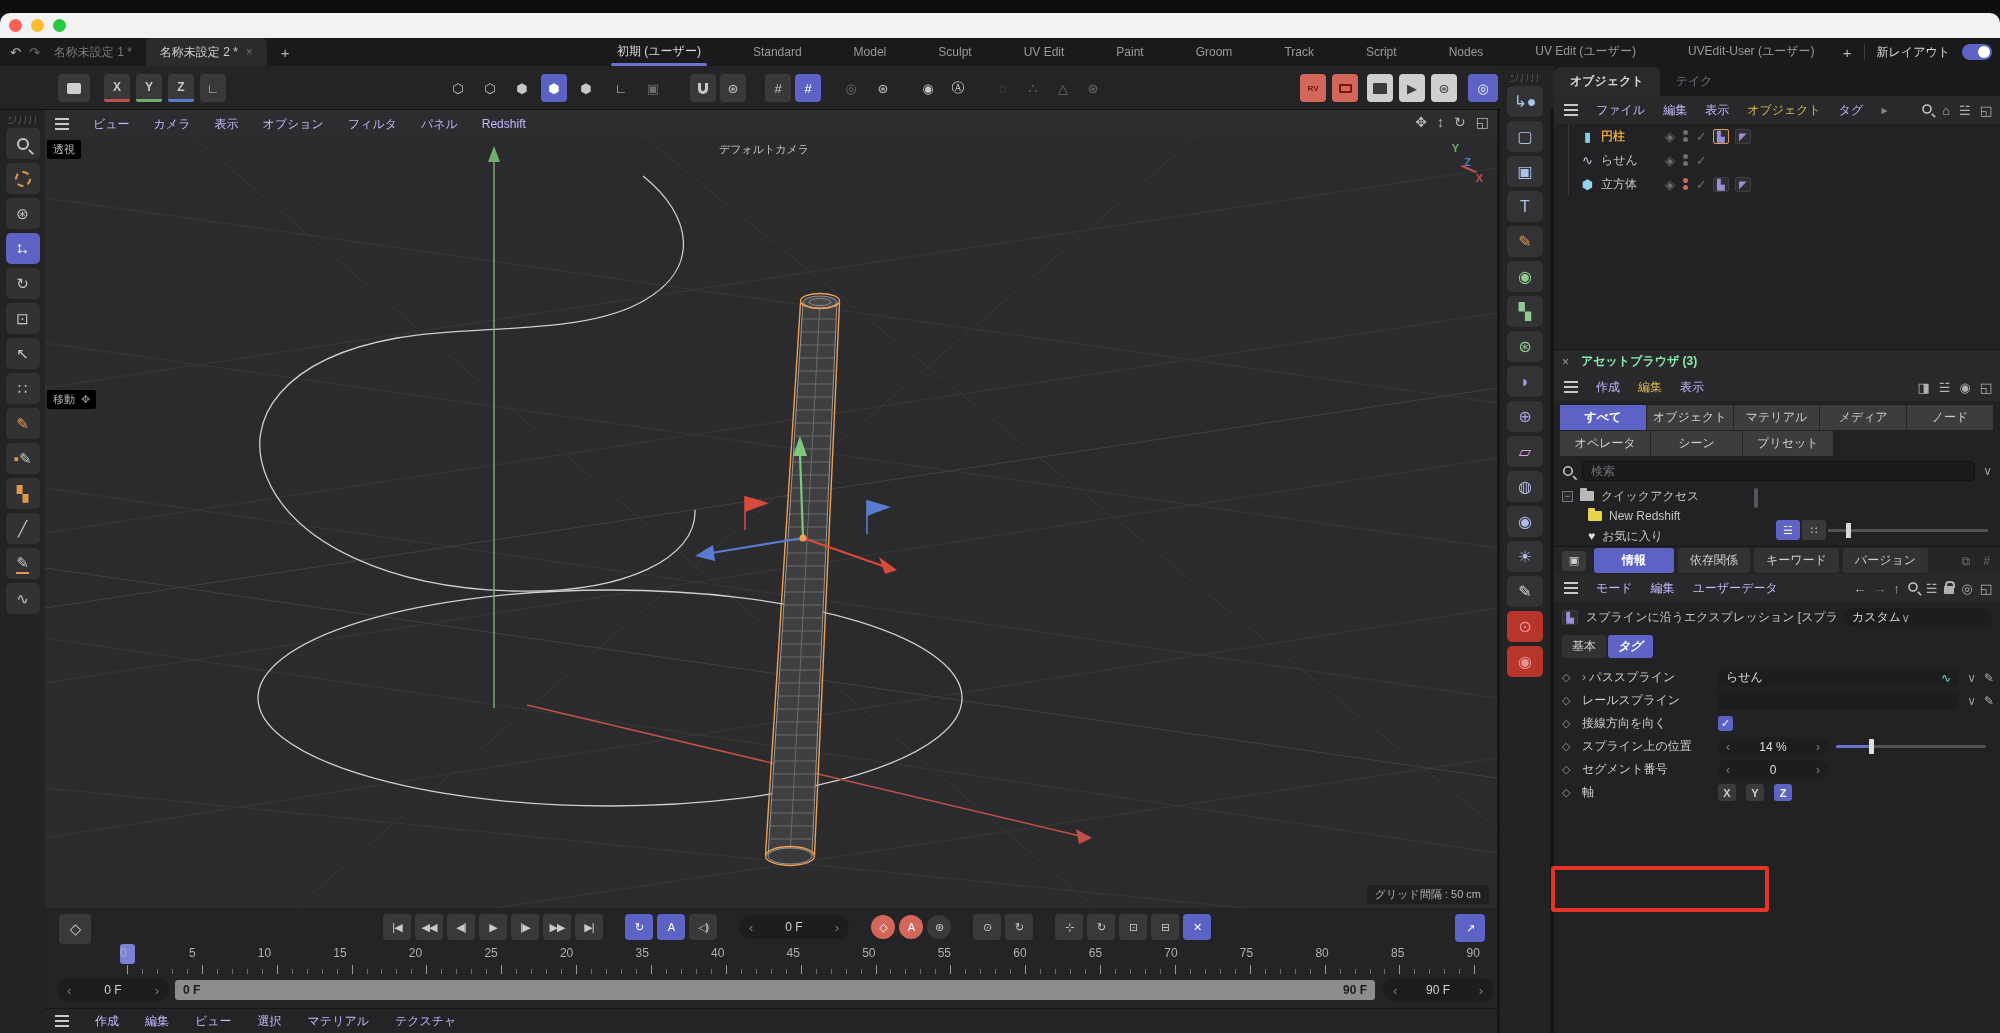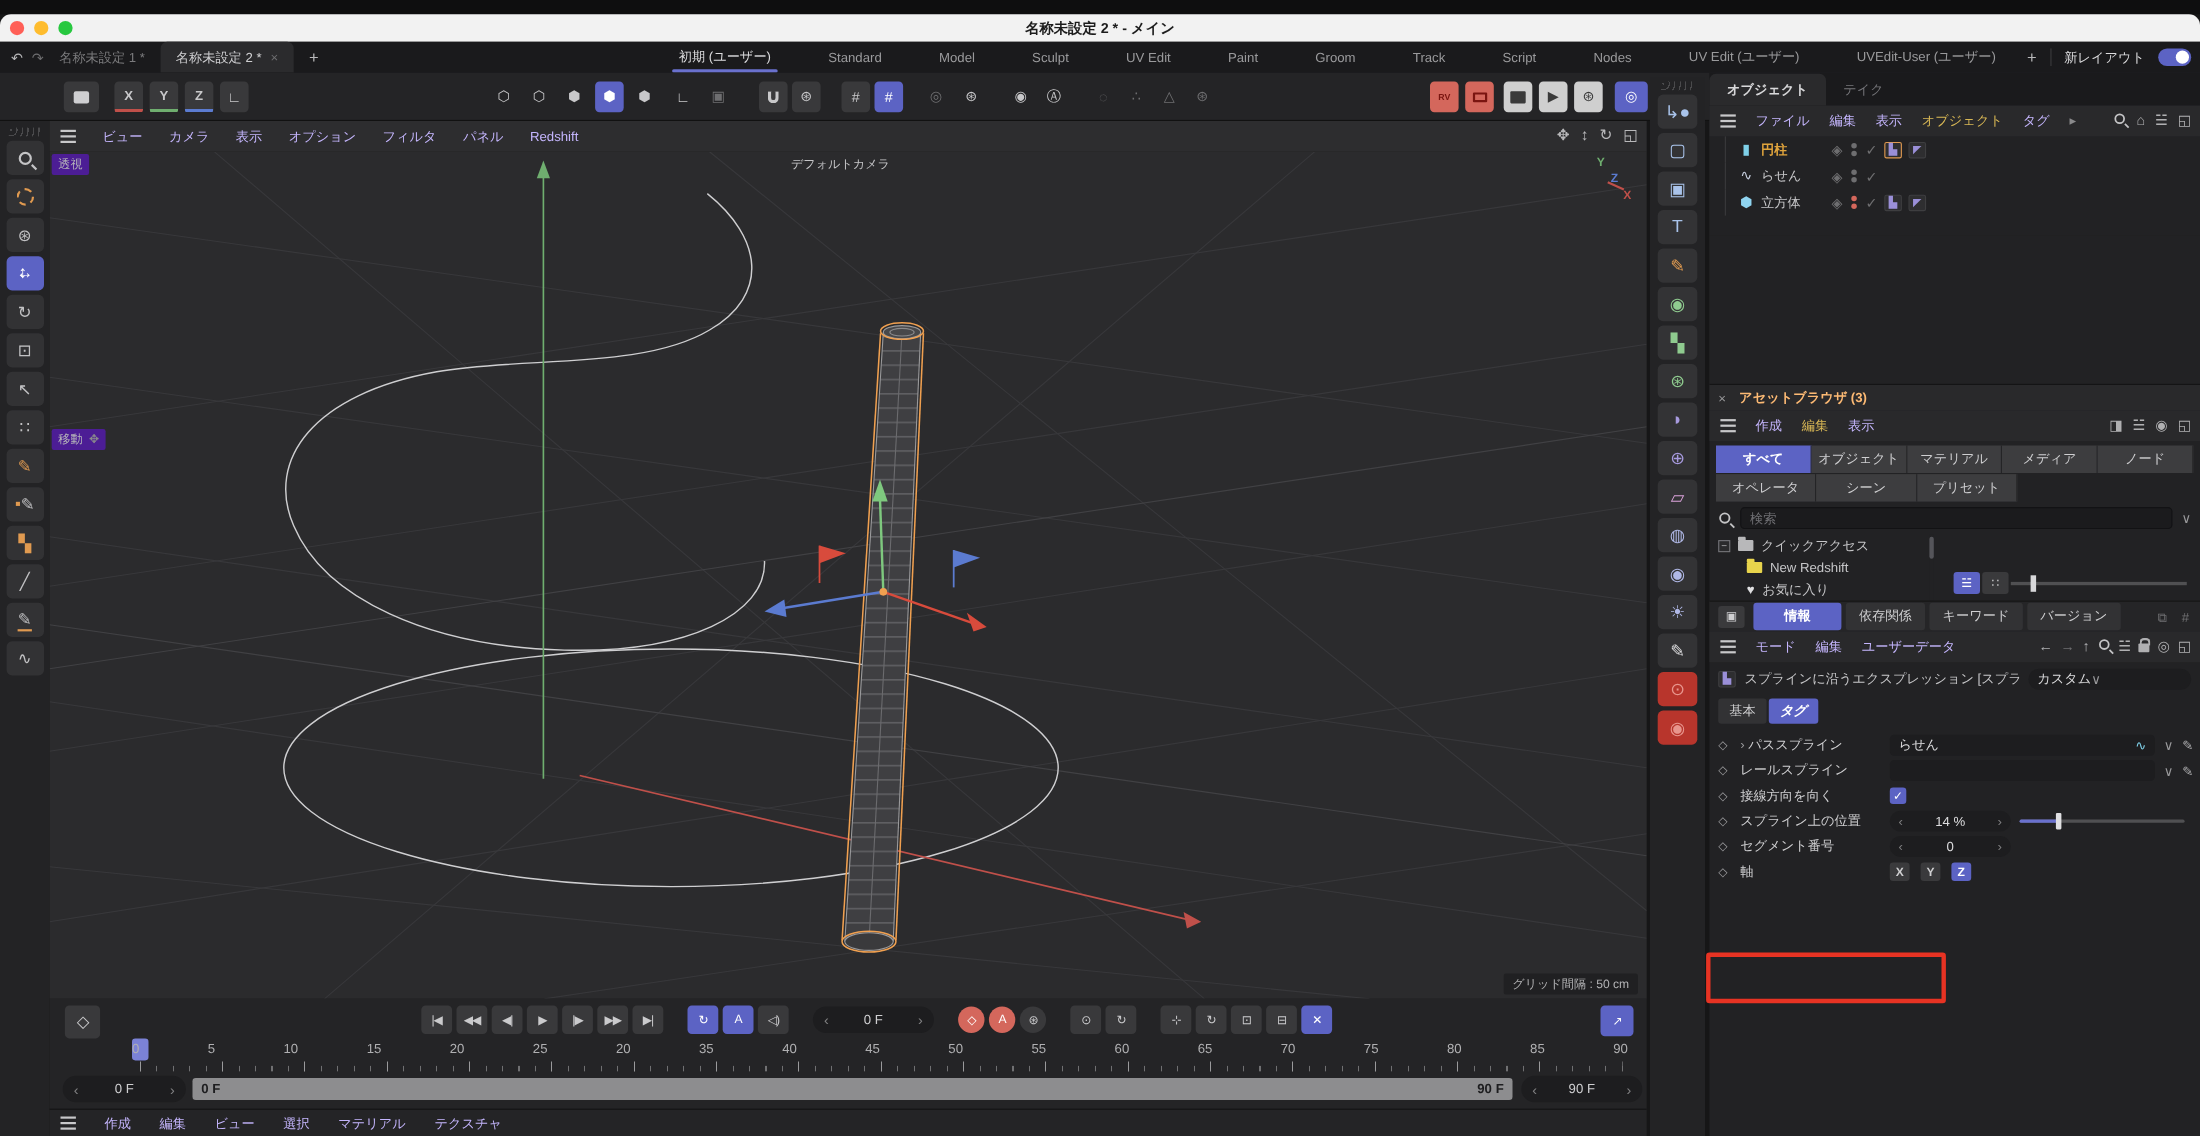--- a/index.html
+++ b/index.html
@@ -58,21 +58,21 @@
   
   #vp-menubar { left:45px; top:110px; width:1452px; height:28px; background:#2d2d2f;
     display:flex; align-items:center; gap:24px; padding-left:10px; }
   .ham { width:14px; height:2px; background:#c8c8ca; box-shadow:0 5px 0 #c8c8ca, 0 -5px 0 #c8c8ca; }
   .menu-item { color:#c4b5fd; white-space:nowrap; }
   .menu-item.hl { color:#d8b755; }
   #vp-nav { position:absolute; right:8px; top:4px; display:flex; gap:10px; color:#b8b8ba; font-size:14px; }
 
   
   #viewport { left:45px; top:138px; width:1452px; height:770px; background:#2b2b2d; overflow:hidden; }
-  .vp-label { position:absolute; background:#4c1d95; color:#b8b8ba; padding:2px 6px; font-size:11px; border-radius:2px; }
+  .vp-label { position:absolute; background:#000000; color:#b8b8ba; padding:2px 6px; font-size:11px; border-radius:2px; }
   #gizmo-axes { position:absolute; right:10px; top:4px; width:46px; height:48px; font-size:11px; font-weight:bold; }
   #grid-info { position:absolute; right:8px; bottom:4px; background:#202022; color:#b4b4b6; padding:2px 8px; font-size:11px; border-radius:2px; }
 
   
   #timeline { left:45px; top:908px; width:1452px; height:100px; background:#242426; }
   .pb { width:28px; height:26px; background:#39393b; border-radius:4px; display:flex; align-items:center;
     justify-content:center; color:#cacacc; font-size:11px; flex:none; letter-spacing:-1px; }
   .pb.on { background:#5c63c4; color:#fff; }
   .pb.round { border-radius:50%; width:24px; height:24px; }
   .pb.rec { background:#d4675c; color:#fff; }
@@ -173,21 +173,20 @@
 </head>
 <body>
 
 <div id="app">
 
   <div id="desktop-strip" class="abs"></div>
   <div id="titlebar" class="abs">
     <span class="traffic t-red"></span>
     <span class="traffic t-yel"></span>
     <span class="traffic t-grn"></span>
-    <div id="win-title">名称未設定 2 * - メイン</div>
   </div>
 
   <div id="tabbar" class="abs">
     <span class="g" style="margin-left:10px">↶</span>
     <span class="g dim" style="margin-left:8px">↷</span>
     <div class="doc-tab">
       <span>名称未設定 1 *</span>
     </div>
     <div class="doc-tab active">
       <span>名称未設定 2 *</span>
@@ -550,21 +549,21 @@
           </span>
         <span class="g dim">✓</span>
         <span class="tagbox">▙</span>
         <span class="tagbox">◤</span>
       </div>
     </div>
     <div style="height:135px;background:#222224"></div>
 
     <div class="sect-line" style="height:24px;display:flex;align-items:center;gap:12px;padding-left:8px;background:#29292b">
       <span style="color:#9a9a9c">×</span>
-      <span style="font-weight:bold;color:#fdba74">アセットブラウザ (3)</span>
+      <span style="font-weight:bold;color:#86efac">アセットブラウザ (3)</span>
     </div>
     <div class="pmenu">
       <span class="ham"></span>
       <span class="menu-item">作成</span>
       <span class="menu-item hl">編集</span>
       <span class="menu-item">表示</span>
       <div class="icons-right">
         <span>◨</span>
         <span>☱</span>
         <span>◉</span>

